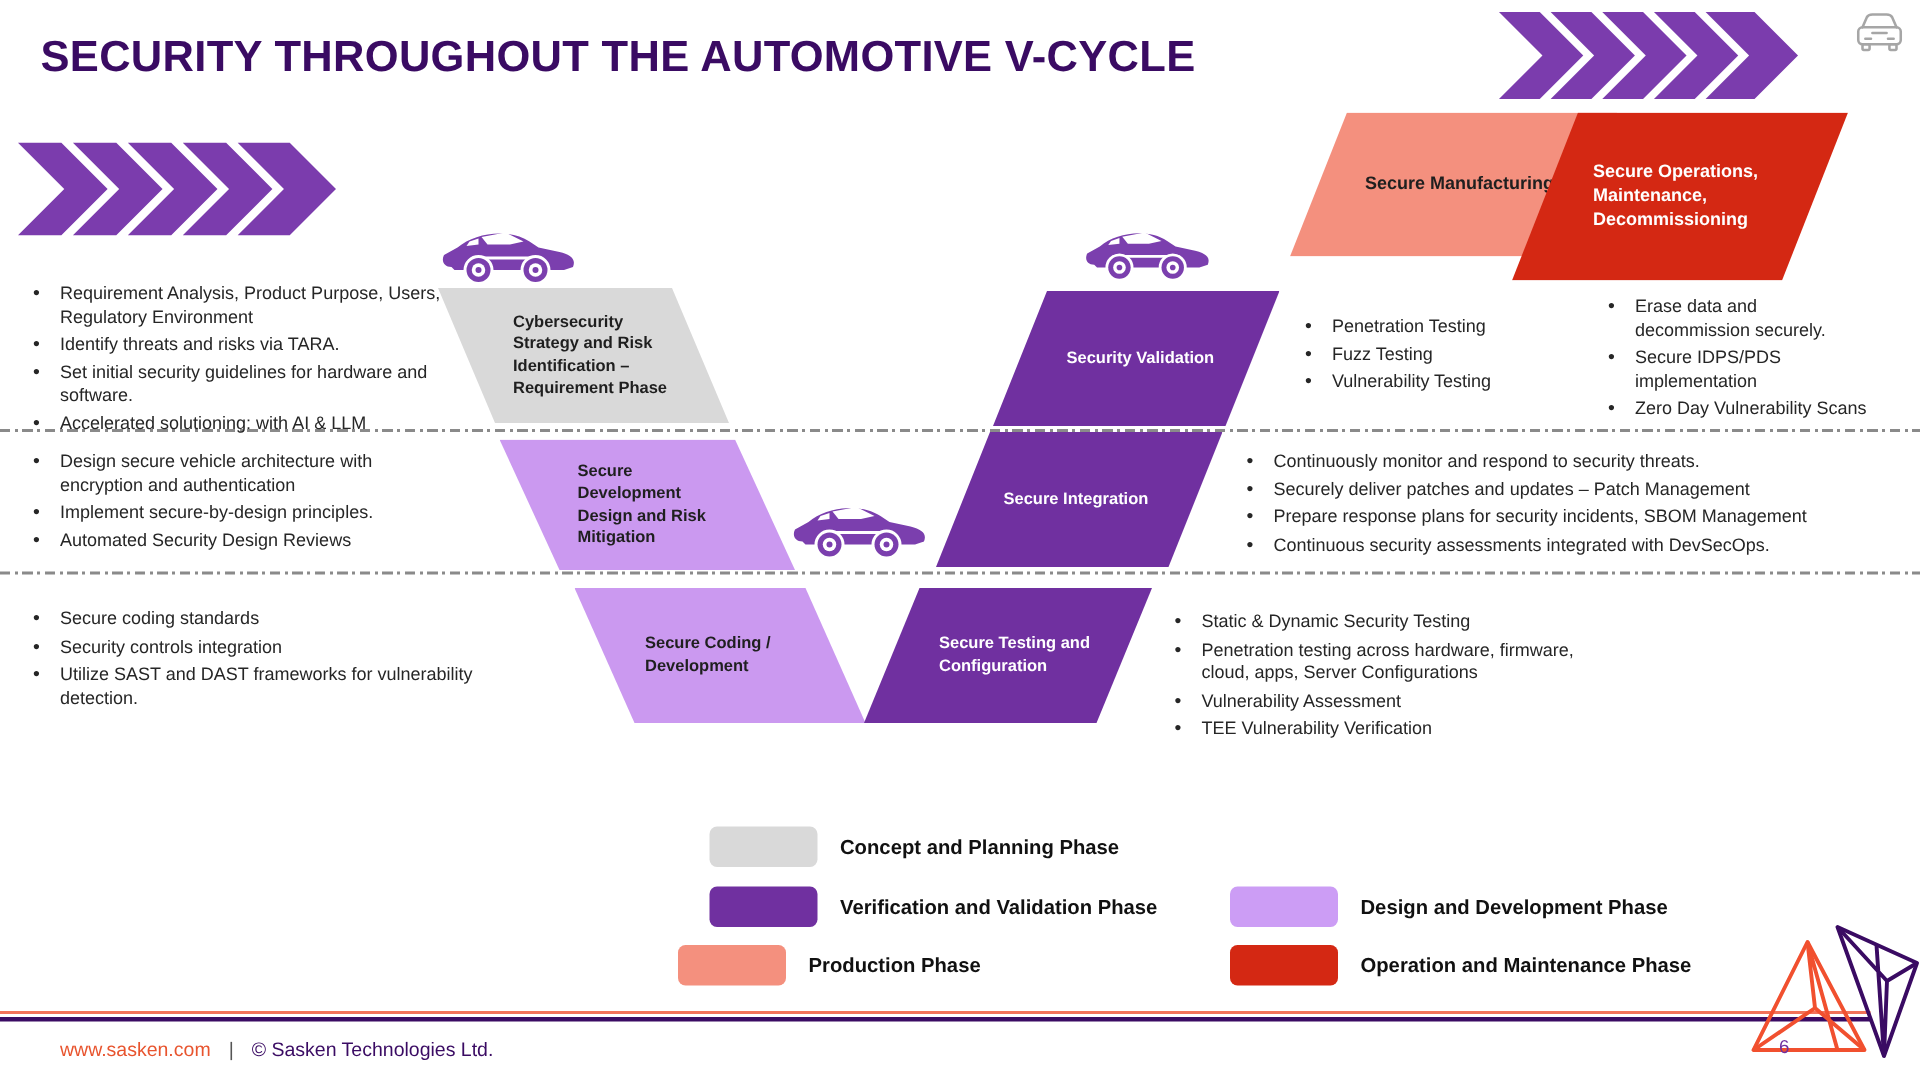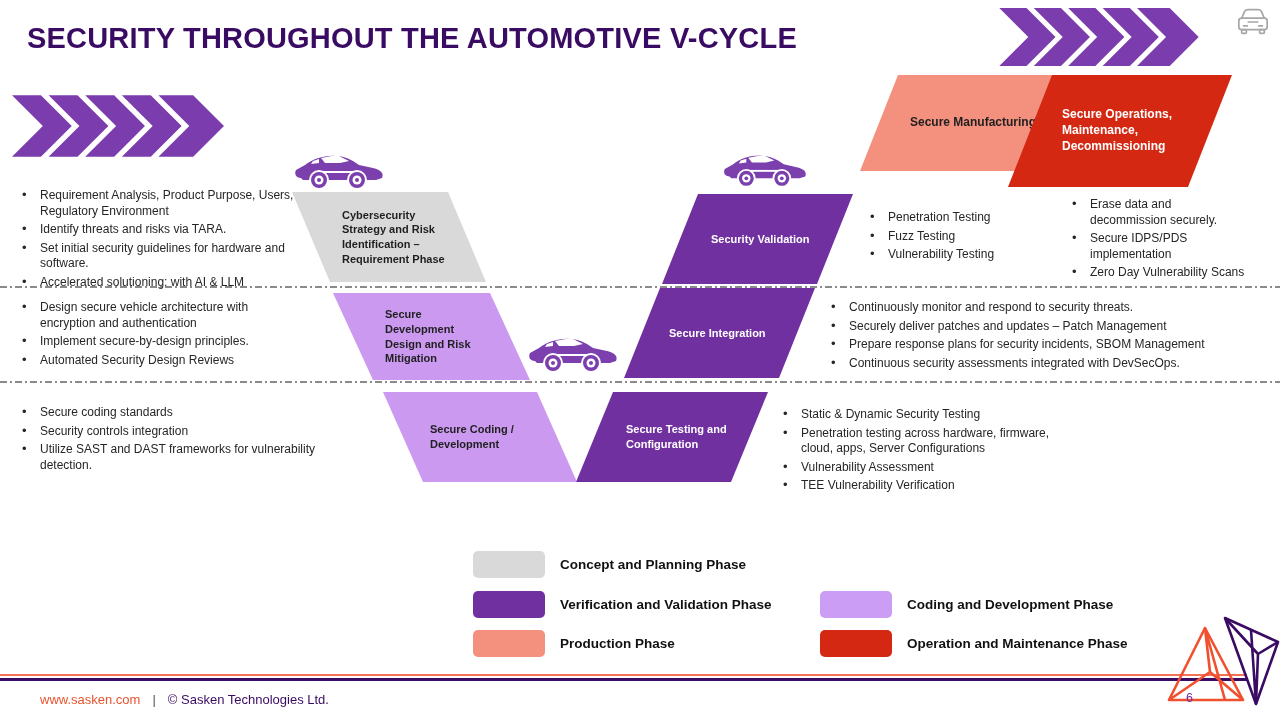--- a/index.html
+++ b/index.html
@@ -193,23 +193,23 @@
   <div class="legend-item" style="left:473px;top:551px;">
     <span class="legend-swatch" style="background-color: rgb(217, 217, 217);"></span>
     <span class="legend-label">Concept and Planning Phase</span>
   </div>
   <div class="legend-item" style="left:473px;top:591px;">
     <span class="legend-swatch" style="background-color: rgb(112, 48, 160);"></span>
     <span class="legend-label">Verification and Validation Phase</span>
   </div>
   <div class="legend-item" style="left:820px;top:591px;">
     <span class="legend-swatch" style="background-color: rgb(204, 157, 245);"></span>
-    <span class="legend-label">Coding and Development Phase</span>
-  </div>
-  <div class="legend-item" style="left:473px;top:630px;">
+    <span class="legend-label">Design and Development Phase</span>
+  </div>
+  <div class="legend-item" style="left:452px;top:630px;">
     <span class="legend-swatch" style="background-color: rgb(244, 144, 126);"></span>
     <span class="legend-label">Production Phase</span>
   </div>
   <div class="legend-item" style="left:820px;top:630px;">
     <span class="legend-swatch" style="background-color: rgb(212, 40, 19);"></span>
     <span class="legend-label">Operation and Maintenance Phase</span>
   </div>
 
   <div class="footer-line orange"></div>
   <div class="footer-line purple"></div>

